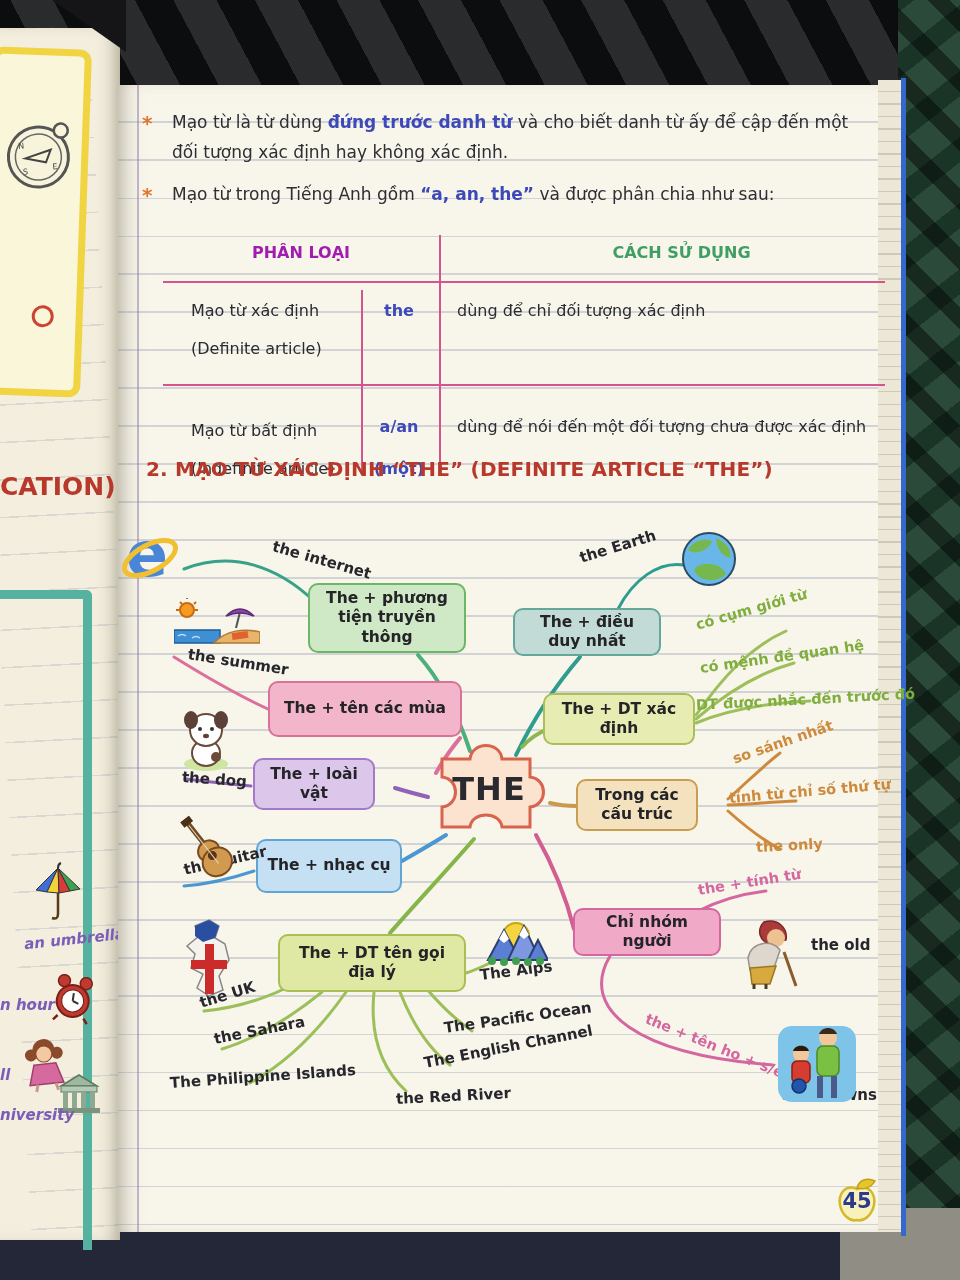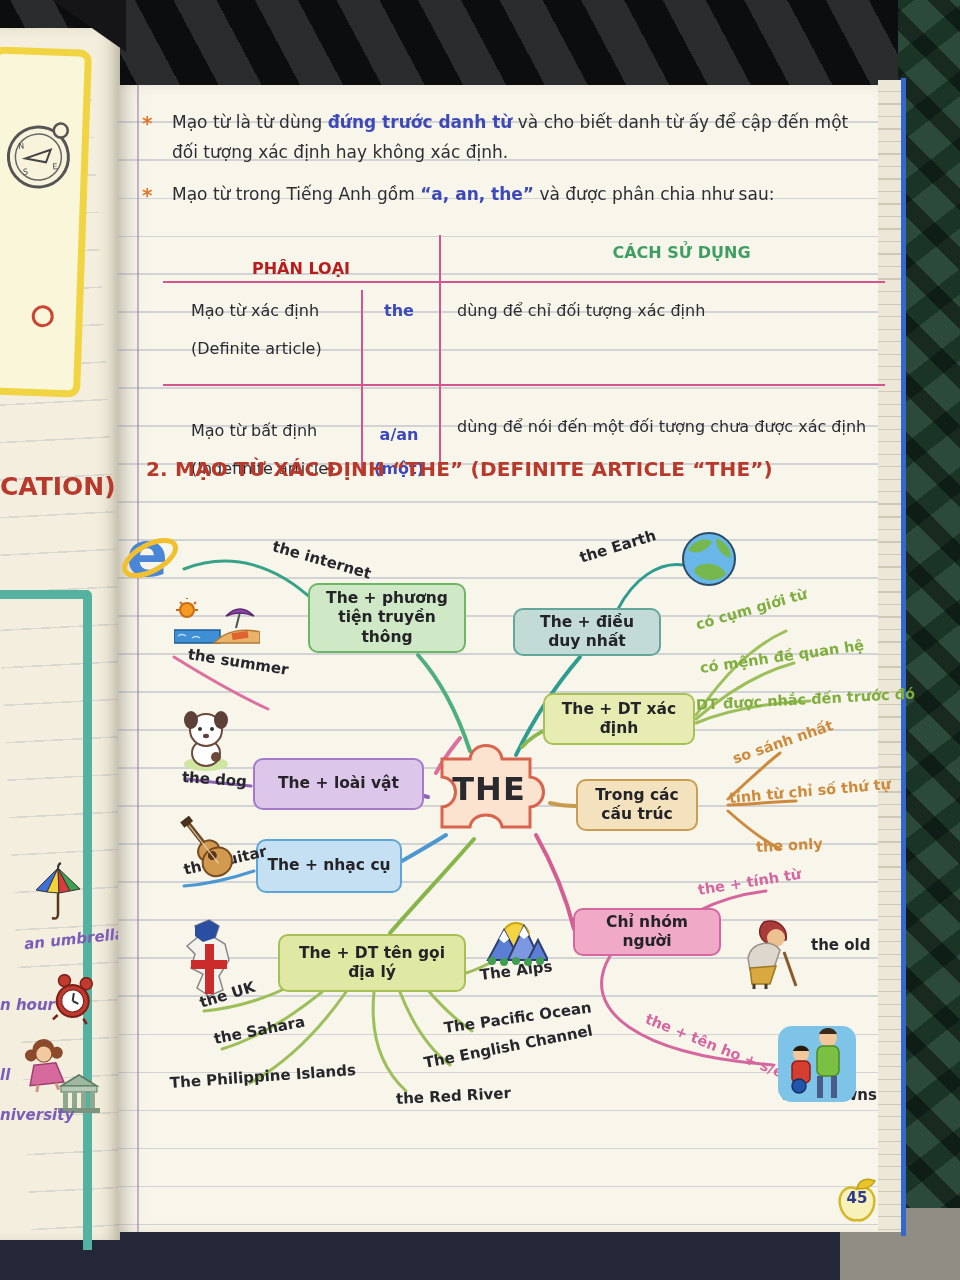--- a/index.html
+++ b/index.html
@@ -45,38 +45,38 @@
   .margin-line{position:absolute;left:19px;top:0;width:2px;height:100%;background:rgba(150,125,175,.55);}
   
   .intro{position:absolute;left:20px;top:22px;width:716px;font-size:17px;line-height:30px;color:#2e2e34;font-weight:500;}
   .intro p{position:relative;margin:0 0 12px;padding-left:34px;}
   .ast{position:absolute;left:4px;top:1px;color:#e0762e;font-size:20px;font-weight:700;}
   .blue{color:#3d49b8;font-weight:700;}
   
   .gtable{position:absolute;left:45px;top:150px;width:722px;height:250px;font-size:16px;color:#2b2b31;}
   .gtable .hline{position:absolute;height:2px;background:#d5548e;left:0;width:100%;}
   .gtable .vline{position:absolute;width:2px;background:#d5548e;}
-  .th-pink{position:absolute;left:0;width:276px;text-align:center;top:24px;color:#b91c1c;font-weight:700;}
+  .th-pink{position:absolute;left:0;width:276px;text-align:center;top:8px;color:#a21caf;font-weight:700;}
   .th-green{position:absolute;left:276px;right:0;text-align:center;top:8px;color:#3f9e63;font-weight:700;margin-left:39px;}
   .cell{position:absolute;white-space:nowrap;font-weight:500;}
   .art{color:#3d49b8;font-weight:700;text-align:center;left:198px;width:76px;}
   
   .heading2{position:absolute;left:28px;top:372px;font-size:20px;font-weight:700;color:#b8392b;letter-spacing:.2px;white-space:nowrap;}
   
   .mindmap{position:absolute;left:0;top:420px;width:760px;height:710px;}
   .mm-box{position:absolute;border:2.5px solid;border-radius:10px;display:flex;align-items:center;justify-content:center;
     text-align:center;font-weight:700;font-size:15.5px;color:#242428;padding:2px 8px;line-height:1.25;}
   .hand{position:absolute;font-size:15px;font-weight:700;color:#26262c;white-space:nowrap;transform-origin:left center;}
   .mm-sub{position:absolute;font-size:14.5px;font-weight:700;white-space:nowrap;transform-origin:left center;}
   .sub-green{color:#7fae3f;} .sub-orange{color:#cd8a3d;} .sub-pink{color:#d4679f;}
   .the-label{position:absolute;left:310px;top:236px;width:122px;height:96px;display:flex;align-items:center;justify-content:center;
     font-size:32px;font-weight:700;color:#2a2a2e;letter-spacing:1px;}
   
   .apple-wrap{position:absolute;left:715px;top:1092px;width:48px;height:48px;}
-  .apple-num{position:absolute;left:0;top:12px;width:48px;text-align:center;font-size:15px;font-weight:700;color:#2b3a8c;}
+  .apple-num{position:absolute;left:0;top:12px;width:48px;text-align:center;font-size:21px;font-weight:700;color:#2b3a8c;}
 </style>
 </head>
 <body>
 
 <div class="scene">
 
   <div class="abs cloth"></div>
   <div class="abs floor"></div>
   <div class="abs bottom-band"></div>
 
@@ -163,21 +163,21 @@
       <div class="hline" style="top:46px"></div>
       <div class="hline" style="top:149px"></div>
       <div class="vline" style="left:276px;top:0;height:240px"></div>
       <div class="vline" style="left:198px;top:55px;height:185px"></div>
       <div class="cell" style="left:28px;top:66px">Mạo từ xác định</div>
       <div class="cell" style="left:28px;top:104px">(Definite article)</div>
       <div class="cell art" style="top:66px">the</div>
       <div class="cell" style="left:294px;top:66px">dùng để chỉ đối tượng xác định</div>
       <div class="cell" style="left:28px;top:186px">Mạo từ bất định</div>
       <div class="cell" style="left:28px;top:224px">(Indefinite article)</div>
-      <div class="cell art" style="top:190px">a/an</div>
+      <div class="cell art" style="top:182px">a/an</div>
       <div class="cell art" style="top:224px">(một)</div>
       <div class="cell" style="left:294px;top:182px">dùng để nói đến một đối tượng chưa được xác định</div>
     </div>
 
     <div class="heading2">2. MẠO TỪ XÁC ĐỊNH “THE” (DEFINITE ARTICLE “THE”)</div>
 
     <div class="mindmap">
       <svg width="760" height="710" style="position:absolute;left:0;top:0" fill="none" stroke-linecap="round">
         <path d="M352,246 C340,210 325,178 300,150" stroke="#4daf7c" stroke-width="4"></path>
         <path d="M196,96 C160,62 115,45 66,64" stroke="#37a189" stroke-width="3"></path>
@@ -210,22 +210,23 @@
         <path d="M348,468 C358,465 366,461 376,456" stroke="#9cbf5a" stroke-width="3"></path>
       </svg>
 
       <svg width="126" height="104" style="position:absolute;left:308px;top:232px">
         <path d="M16,22 L44,22 C46,4 74,4 76,22 L104,22 L104,40 C122,42 122,68 104,70 L104,90 L76,90 C74,74 46,74 44,90 L16,90 L16,70 C34,68 34,42 16,40 Z" fill="#fbe3d0" stroke="#d9644d" stroke-width="3"></path>
       </svg>
       <div class="the-label">THE</div>
 
       <div class="mm-box" style="left:190px;top:78px;width:158px;height:70px;background:#cfe8c5;border-color:#6db667">The + phương tiện truyền thông</div>
       <div class="mm-box" style="left:395px;top:103px;width:148px;height:48px;background:#c3dbd6;border-color:#63a79b">The + điều duy nhất</div>
+      <div class="mm-box" style="left:150px;top:176px;width:194px;height:56px;background:#f2b5c9;border-color:#d97198">The + tên các mùa</div>
       <div class="mm-box" style="left:425px;top:188px;width:152px;height:52px;background:#e7edb2;border-color:#aabf57">The + DT xác định</div>
-      <div class="mm-box" style="left:135px;top:253px;width:171px;height:52px;background:#dcc7ea;border-color:#a379c9">The + loài vật</div>
+      <div class="mm-box" style="left:135px;top:253px;width:122px;height:52px;background:#dcc7ea;border-color:#a379c9">The + loài vật</div>
       <div class="mm-box" style="left:458px;top:274px;width:122px;height:52px;background:#f3e2bd;border-color:#c99d52">Trong các cấu trúc</div>
       <div class="mm-box" style="left:138px;top:334px;width:146px;height:54px;background:#c5e0f2;border-color:#5fa5d6">The + nhạc cụ</div>
       <div class="mm-box" style="left:455px;top:403px;width:148px;height:48px;background:#f0a9c6;border-color:#d4679f">Chỉ nhóm người</div>
       <div class="mm-box" style="left:160px;top:429px;width:188px;height:58px;background:#e0e9a3;border-color:#a9bf55">The + DT tên gọi địa lý</div>
 
       <div class="hand" style="left:155px;top:32px;transform:rotate(16deg)">the internet</div>
       <div class="hand" style="left:462px;top:44px;transform:rotate(-17deg)">the Earth</div>
       <div class="hand" style="left:70px;top:140px;transform:rotate(9deg)">the summer</div>
       <div class="hand" style="left:64px;top:263px;transform:rotate(4deg)">the dog</div>
       <div class="hand" style="left:66px;top:356px;transform:rotate(-13deg)">the guitar</div>

